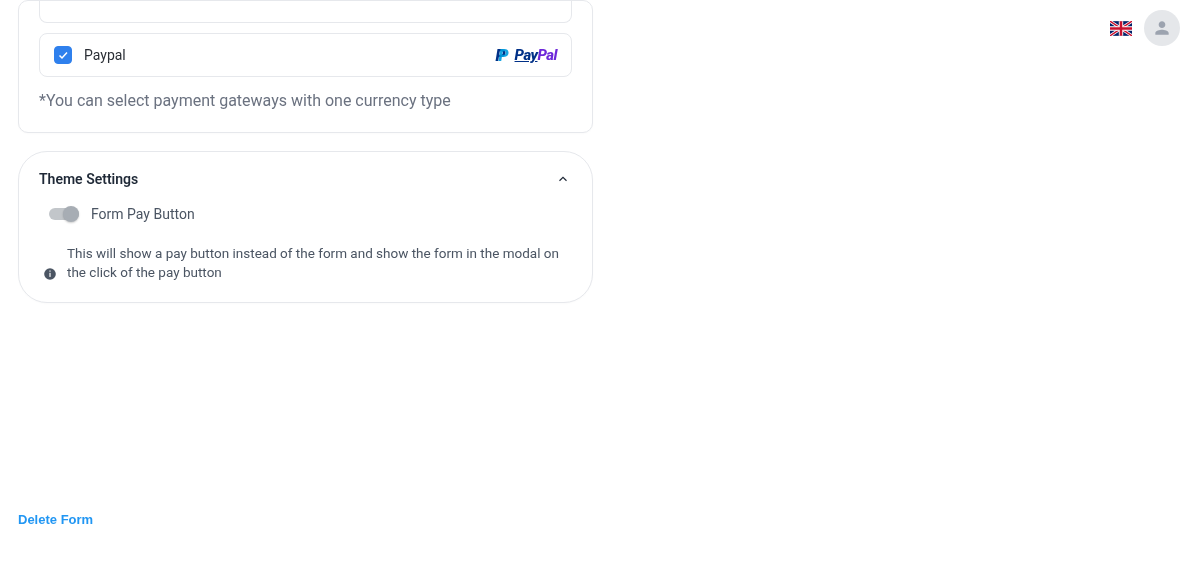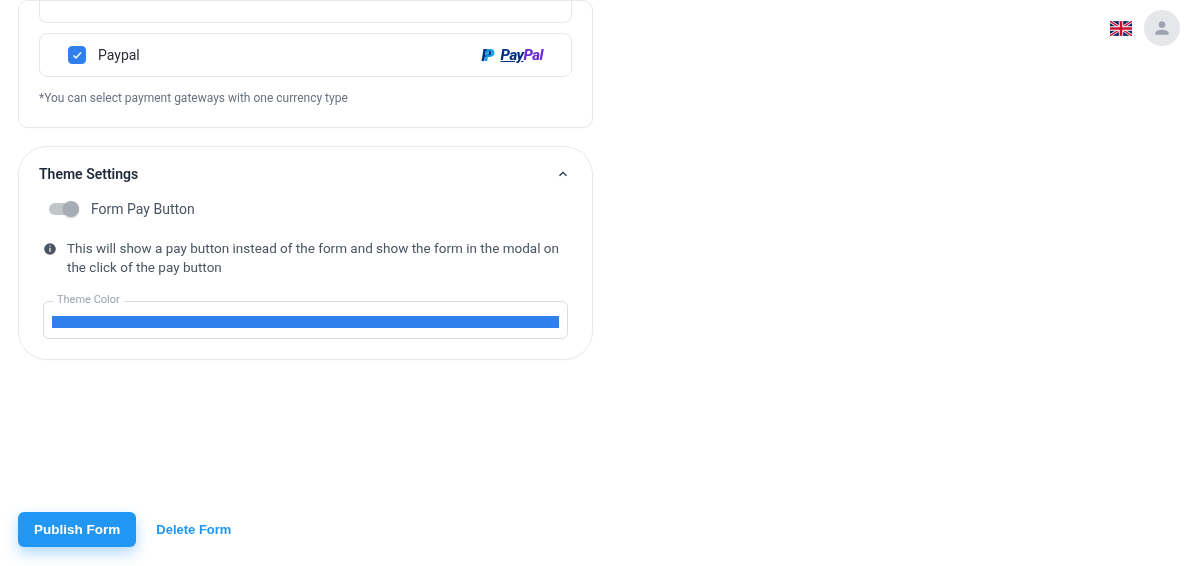--- a/index.html
+++ b/index.html
@@ -8,53 +8,53 @@
   .topright { position: absolute; top: 10px; right: 20px; display: flex; align-items: center; gap: 12px; }
   .flag { width: 22px; height: 15px; display: block; }
   .avatar { width: 36px; height: 36px; border-radius: 50%; background: #e5e7ea; display: flex; align-items: center; justify-content: center; cursor: pointer; }
   .avatar svg { width: 20px; height: 20px; fill: #9ca3af; }
 
   .left-col { position: absolute; left: 18px; top: 0; width: 575px; }
 
   .card { background: #fff; border: 1px solid #e6e8ec; border-radius: 10px; box-shadow: 0 1px 2px rgba(0,0,0,0.02); }
 
   .pay-card { padding: 0 0 12px 0; }
-  .pay-option { display: flex; align-items: center; justify-content: space-between; border: 1px solid #e6e8ec; border-radius: 8px; margin: 10px 20px 0 20px; padding: 12px 28px; cursor: pointer; }
+  .pay-option { display: flex; align-items: center; justify-content: space-between; border: 1px solid #e6e8ec; border-radius: 8px; margin: 10px 20px 0 20px; padding: 12px 14px; cursor: pointer; }
   .pay-option.first-trunc { border-top: none; border-top-left-radius: 0; border-top-right-radius: 0; margin-top: 0; height: 22px; padding-top: 4px; padding-bottom: 4px; }
   .pay-option .left { display: flex; align-items: center; gap: 12px; }
   .chk { width: 18px; height: 18px; border-radius: 4px; border: 1.5px solid #c9ced6; background: #fff; display: flex; align-items: center; justify-content: center; }
   .chk.checked { background: #2f80ed; border-color: #2f80ed; }
   .chk.checked svg { width: 12px; height: 12px; stroke: #fff; stroke-width: 3; fill: none; }
   .opt-label { font-size: 14px; color: #2b2f36; }
   .opt-label.muted { color: #9aa1ab; }
   .pay-logo { height: 18px; display: flex; align-items: center; }
   .paypal-logo { font-weight: 800; font-style: italic; font-size: 15px; letter-spacing: -0.5px; display: inline-flex; align-items: center; }
   .paypal-logo .pp-mark { position: relative; width: 16px; height: 18px; margin-right: 3px; }
   .paypal-logo .pp-mark .p1, .paypal-logo .pp-mark .p2 { position: absolute; font-style: italic; font-weight: 900; font-size: 16px; }
   .paypal-logo .pp-mark .p1 { color: #003087; left: 0; top: 0; }
   .paypal-logo .pp-mark .p2 { color: #009cde; left: 3px; top: 0; opacity: 0.9; }
   .paypal-logo .pay { color: #003087; text-decoration: underline; }
   .paypal-logo .pal { color: #6d28d9; }
   .stripe-logo { color: #635bff; font-weight: 700; font-size: 16px; letter-spacing: -0.5px; }
 
-  .hint { font-size: 12px; color: #6b7280; margin: 14px 0 10px 20px; }
+  .hint { font-size: 16px; color: #6b7280; margin: 14px 0 10px 20px; }
 
   .theme-card { margin-top: 18px; padding: 0 0 20px 0; border-radius: 29px; }
   .section-header { display: flex; align-items: center; justify-content: space-between; padding: 18px 20px 10px 20px; }
   .section-title { font-size: 14px; font-weight: 600; color: #1f2937; }
   .chevron { width: 18px; height: 18px; display:flex; align-items:center; justify-content:center; cursor:pointer; }
   .chevron svg { width: 14px; height: 14px; stroke: #1f2937; stroke-width: 2; fill: none; }
 
   .toggle-row { display: flex; align-items: center; gap: 12px; padding: 8px 20px 0 30px; }
   .toggle { position: relative; width: 30px; height: 16px; cursor: pointer; }
   .toggle .track { position: absolute; top: 2px; left: 0; width: 30px; height: 12px; border-radius: 7px; background: #9aa0a7; opacity: 0.6; }
   .toggle .knob { position: absolute; top: 0; left: 14px; width: 16px; height: 16px; border-radius: 50%; background: #a7adb4; box-shadow: 0 1px 2px rgba(0,0,0,0.2); }
   .toggle-label { font-size: 14px; color: #4b5563; }
 
-  .info-row { display: flex; align-items: flex-start; gap: 8px; padding: 22px 24px 0 24px; }
+  .info-row { display: flex; align-items: flex-end; gap: 8px; padding: 22px 24px 0 24px; }
   .info-icon { width: 16px; height: 16px; flex: 0 0 16px; margin-top: 2px; }
   .info-icon svg { width: 14px; height: 14px; fill: #4b5563; }
   .info-text { font-size: 13.5px; color: #4b5563; line-height: 1.4; }
 
   .color-field-wrap { margin: 24px 24px 0 24px; position: relative; }
   .color-legend { position: absolute; top: -8px; left: 10px; background: #fff; padding: 0 4px; font-size: 11px; color: #9ca3af; }
   .color-box { border: 1px solid #d8dce2; border-radius: 6px; padding: 14px 8px 10px 8px; }
   .color-bar { width: 100%; height: 12px; background: #2f80ed; cursor: pointer; }
 
   .action-row { position: absolute; left: 18px; top: 512px; display: flex; align-items: center; gap: 20px; }
@@ -136,28 +136,21 @@
         <span class="info-icon">
           <svg viewBox="0 0 24 24">
               <circle cx="12" cy="12" r="10"></circle>
               <rect x="11" y="10" width="2" height="7" fill="#fff"></rect>
               <rect x="11" y="6" width="2" height="2" fill="#fff"></rect>
             </svg>
         </span>
         <div class="info-text">This will show a pay button instead of the form and show the form in the modal on the click of the pay button</div>
       </div>
 
-      <div class="color-field-wrap">
-        <span class="color-legend">Theme Color</span>
-        <div class="color-box">
-          <div class="color-bar" style="background:#2f80ed"></div>
-        </div>
-      </div>
     </div>
 
   </div>
 
   <div class="action-row">
-    <button class="btn-primary">Publish Form</button>
     <button class="btn-link">Delete Form</button>
   </div>
 
 </div>
 
 </body></html>

